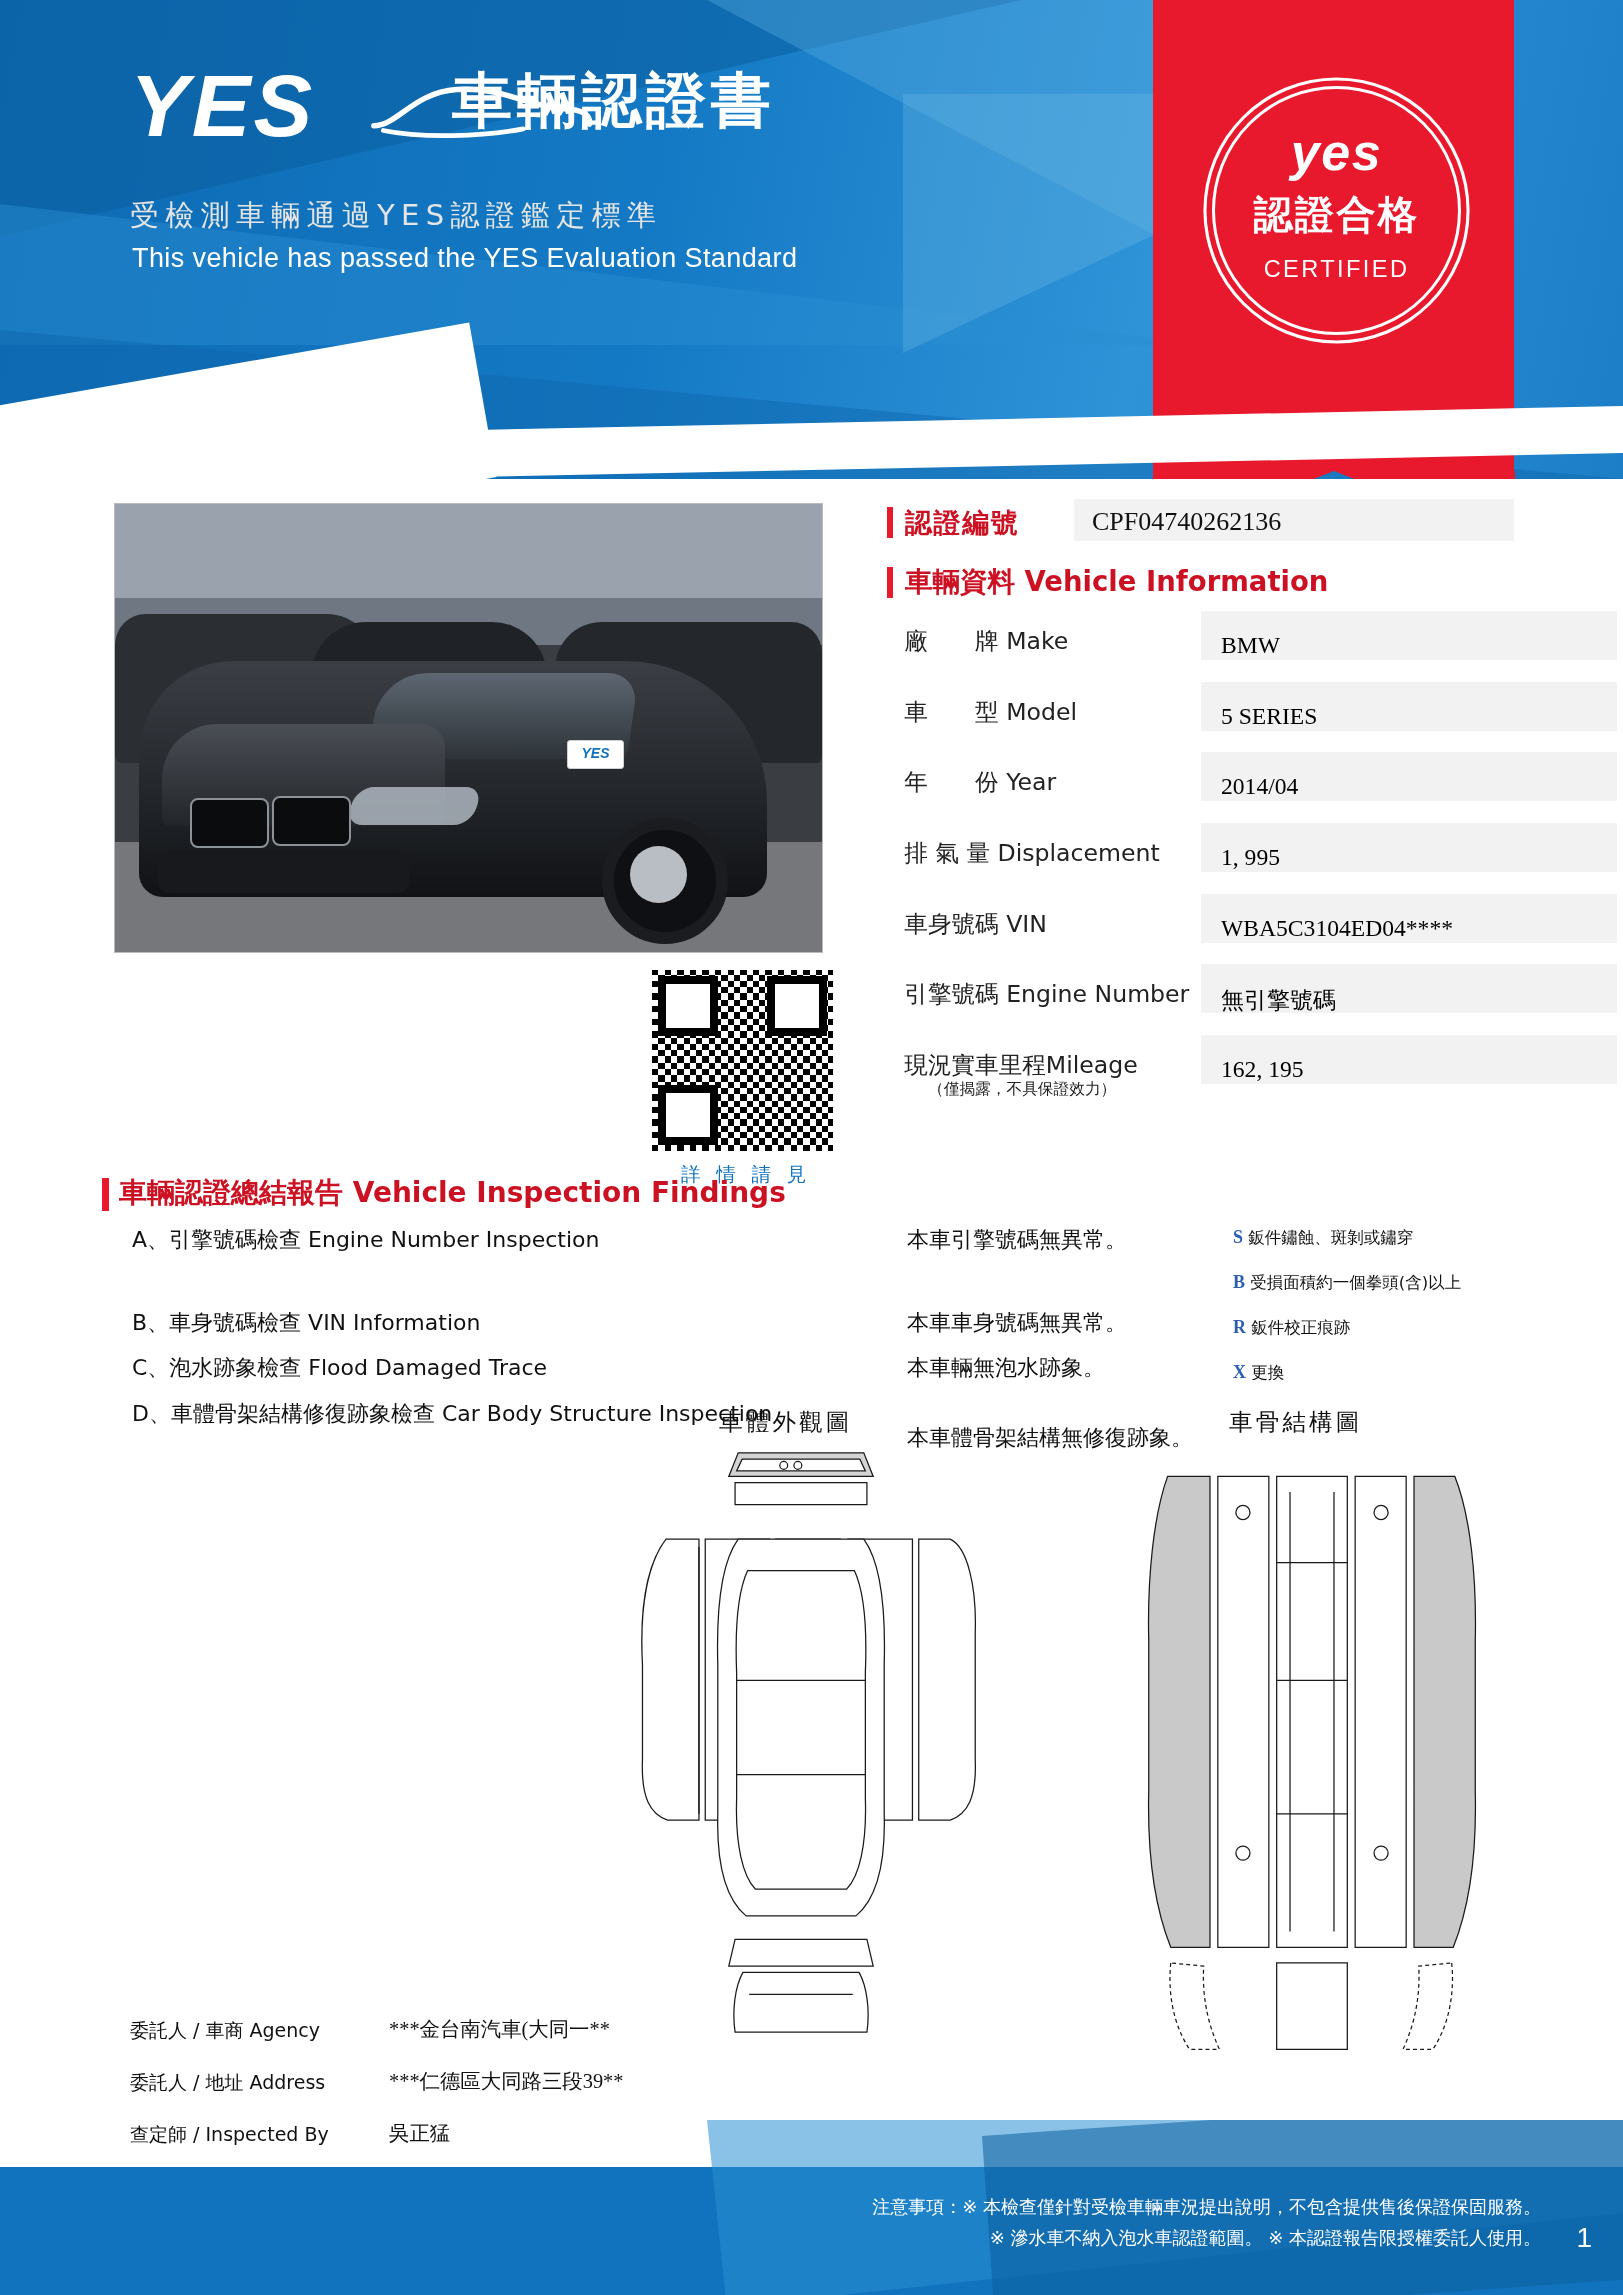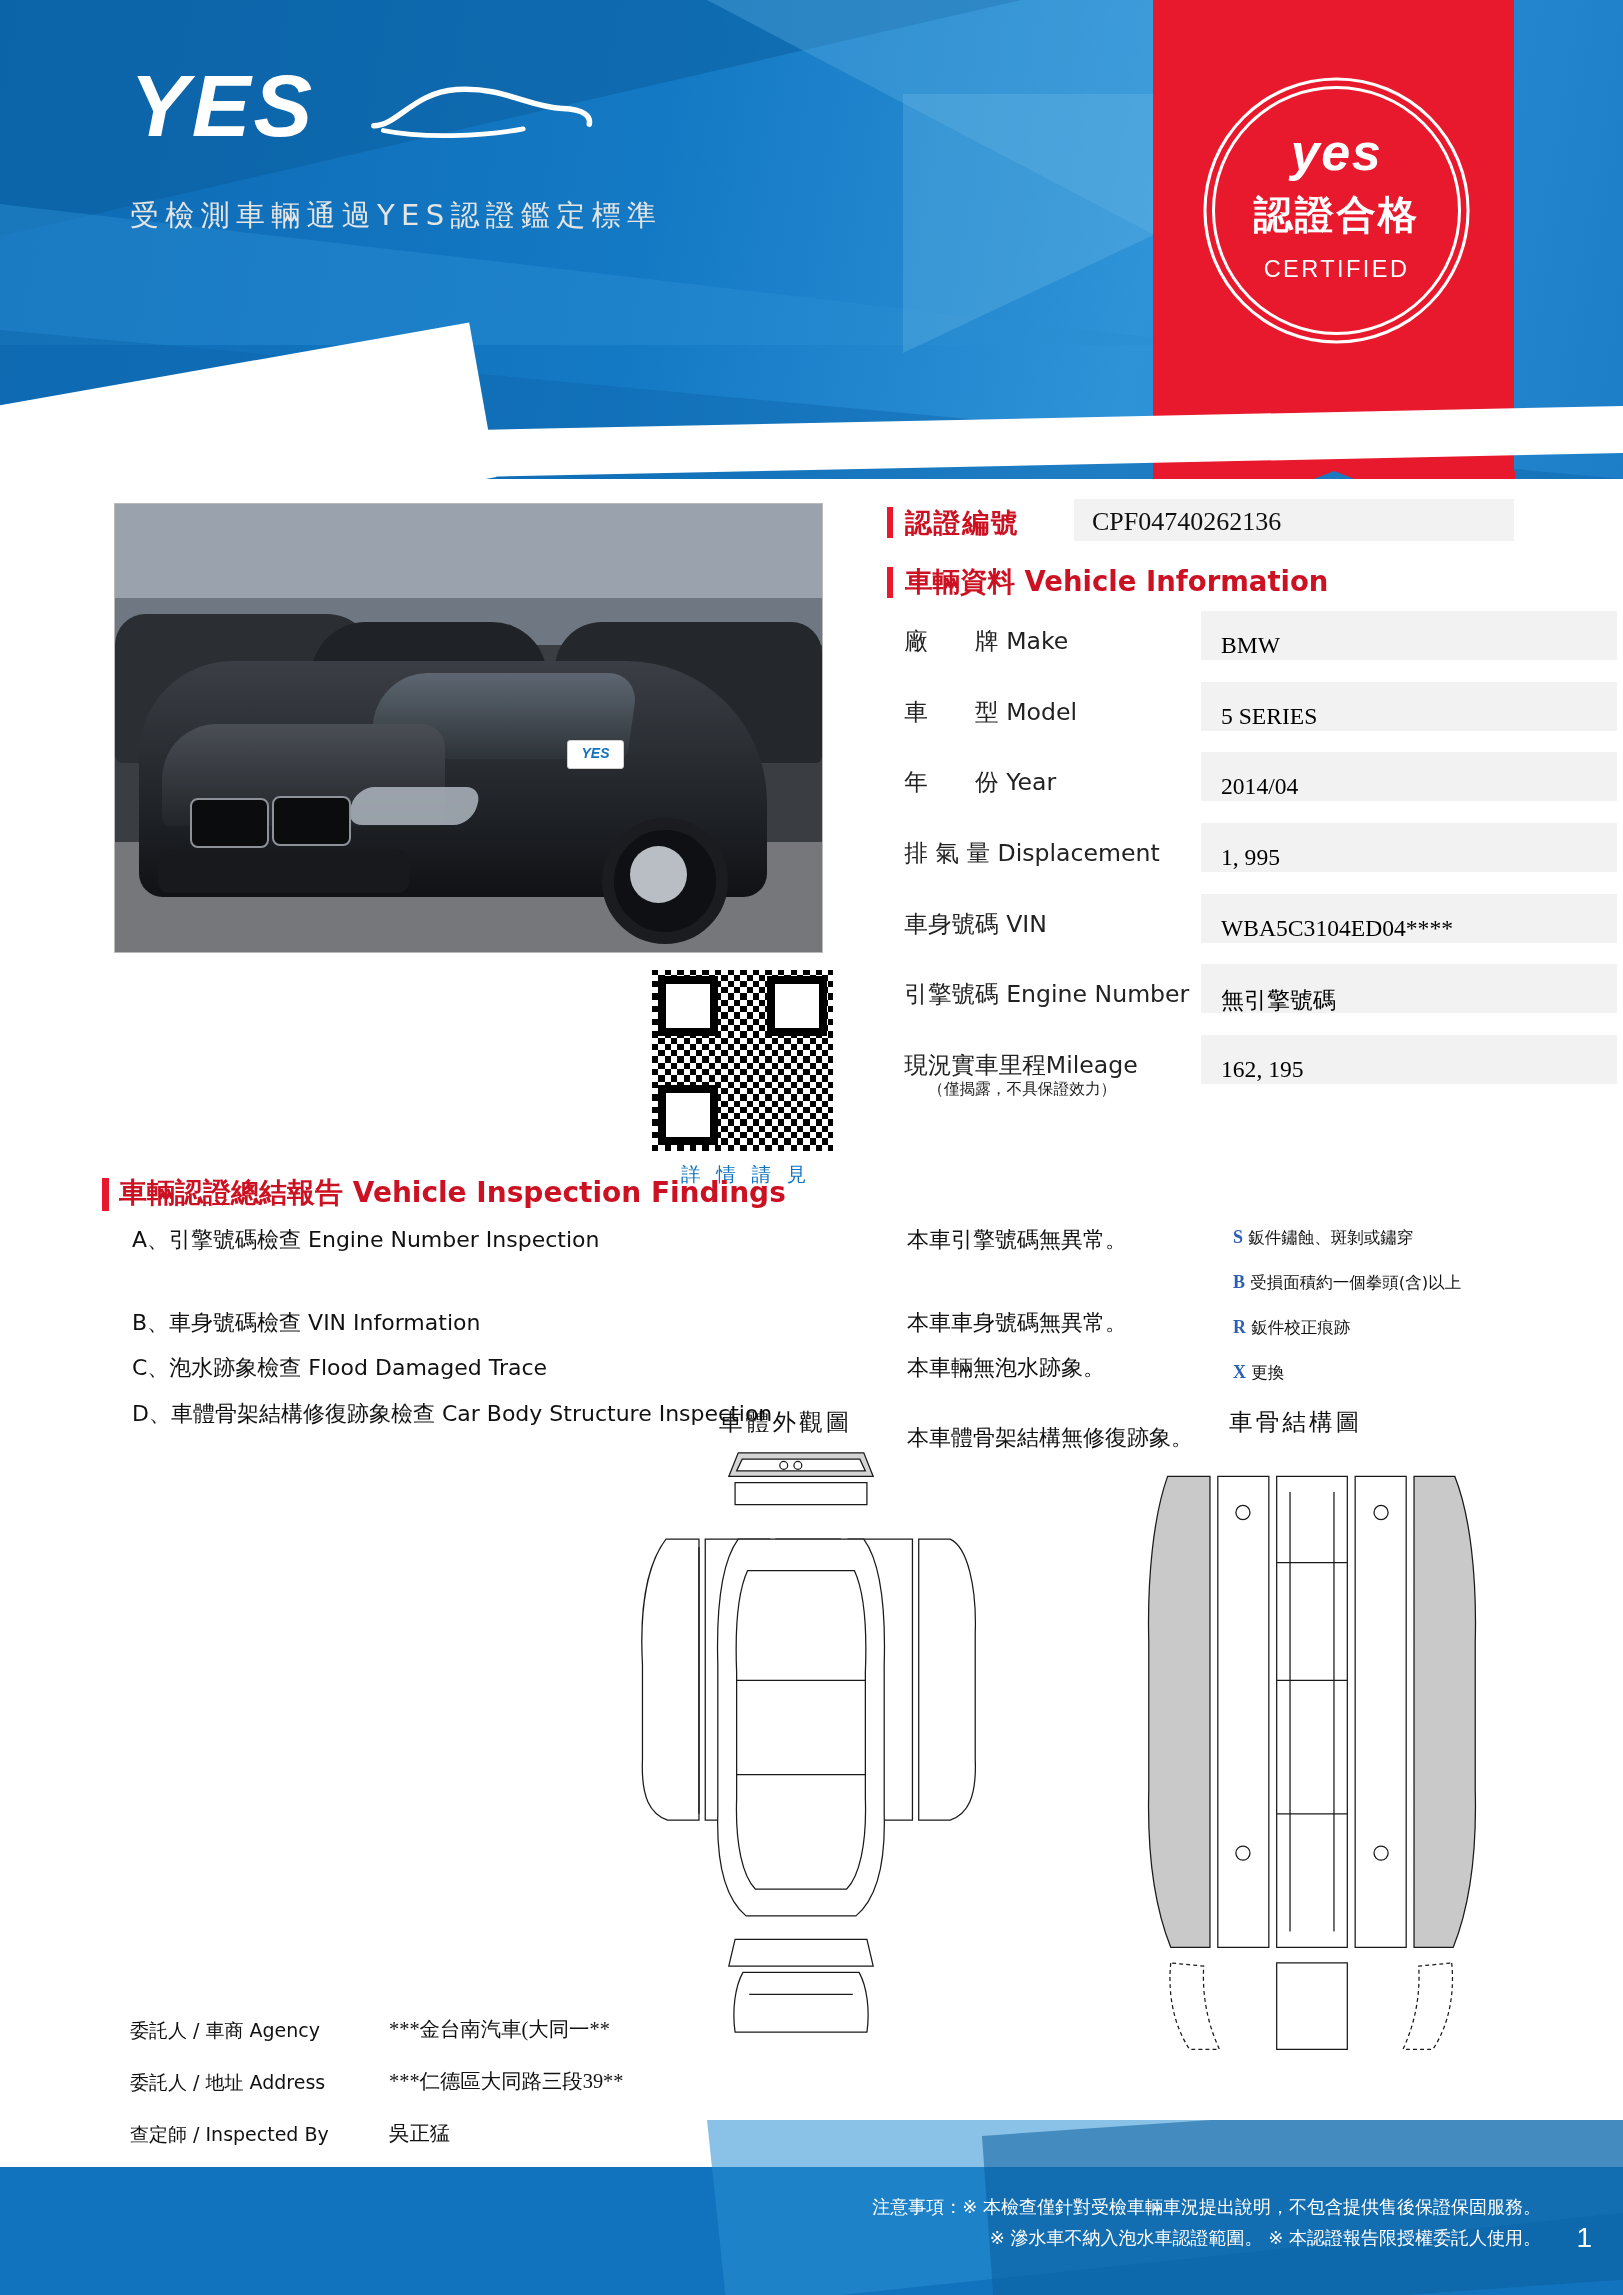--- a/index.html
+++ b/index.html
@@ -350,21 +350,23 @@
   <div class="hdr-tri5"></div>
   <div class="hdr-tri4"></div>
 
   <div class="logo-wrap">
     <div class="logo-yes">YES</div>
     <svg class="logo-car" viewBox="0 0 290 90">
       <path d="M10,72 C40,72 60,30 115,26 C175,22 205,48 250,50 C278,51 286,60 284,70" fill="none" stroke="#ffffff" stroke-width="7" stroke-linecap="round"></path>
       <path d="M22,78 C70,88 150,86 200,76" fill="none" stroke="#ffffff" stroke-width="6" stroke-linecap="round"></path>
     </svg>
   </div>
+  <div class="title-cn">車輛認證書</div>
   <div class="subtitle-cn">受檢測車輛通過YES認證鑑定標準</div>
+  <div class="subtitle-en">This vehicle has passed the YES Evaluation Standard</div>
 
   <div class="ribbon"></div>
   <div class="seal">
     <div class="seal-yes">yes</div>
     <div class="seal-cn">認證合格</div>
     <div class="seal-en">CERTIFIED</div>
   </div>
   <div class="hdr-white-left"></div>
   <div class="hdr-white-slash"></div>
 </div>

